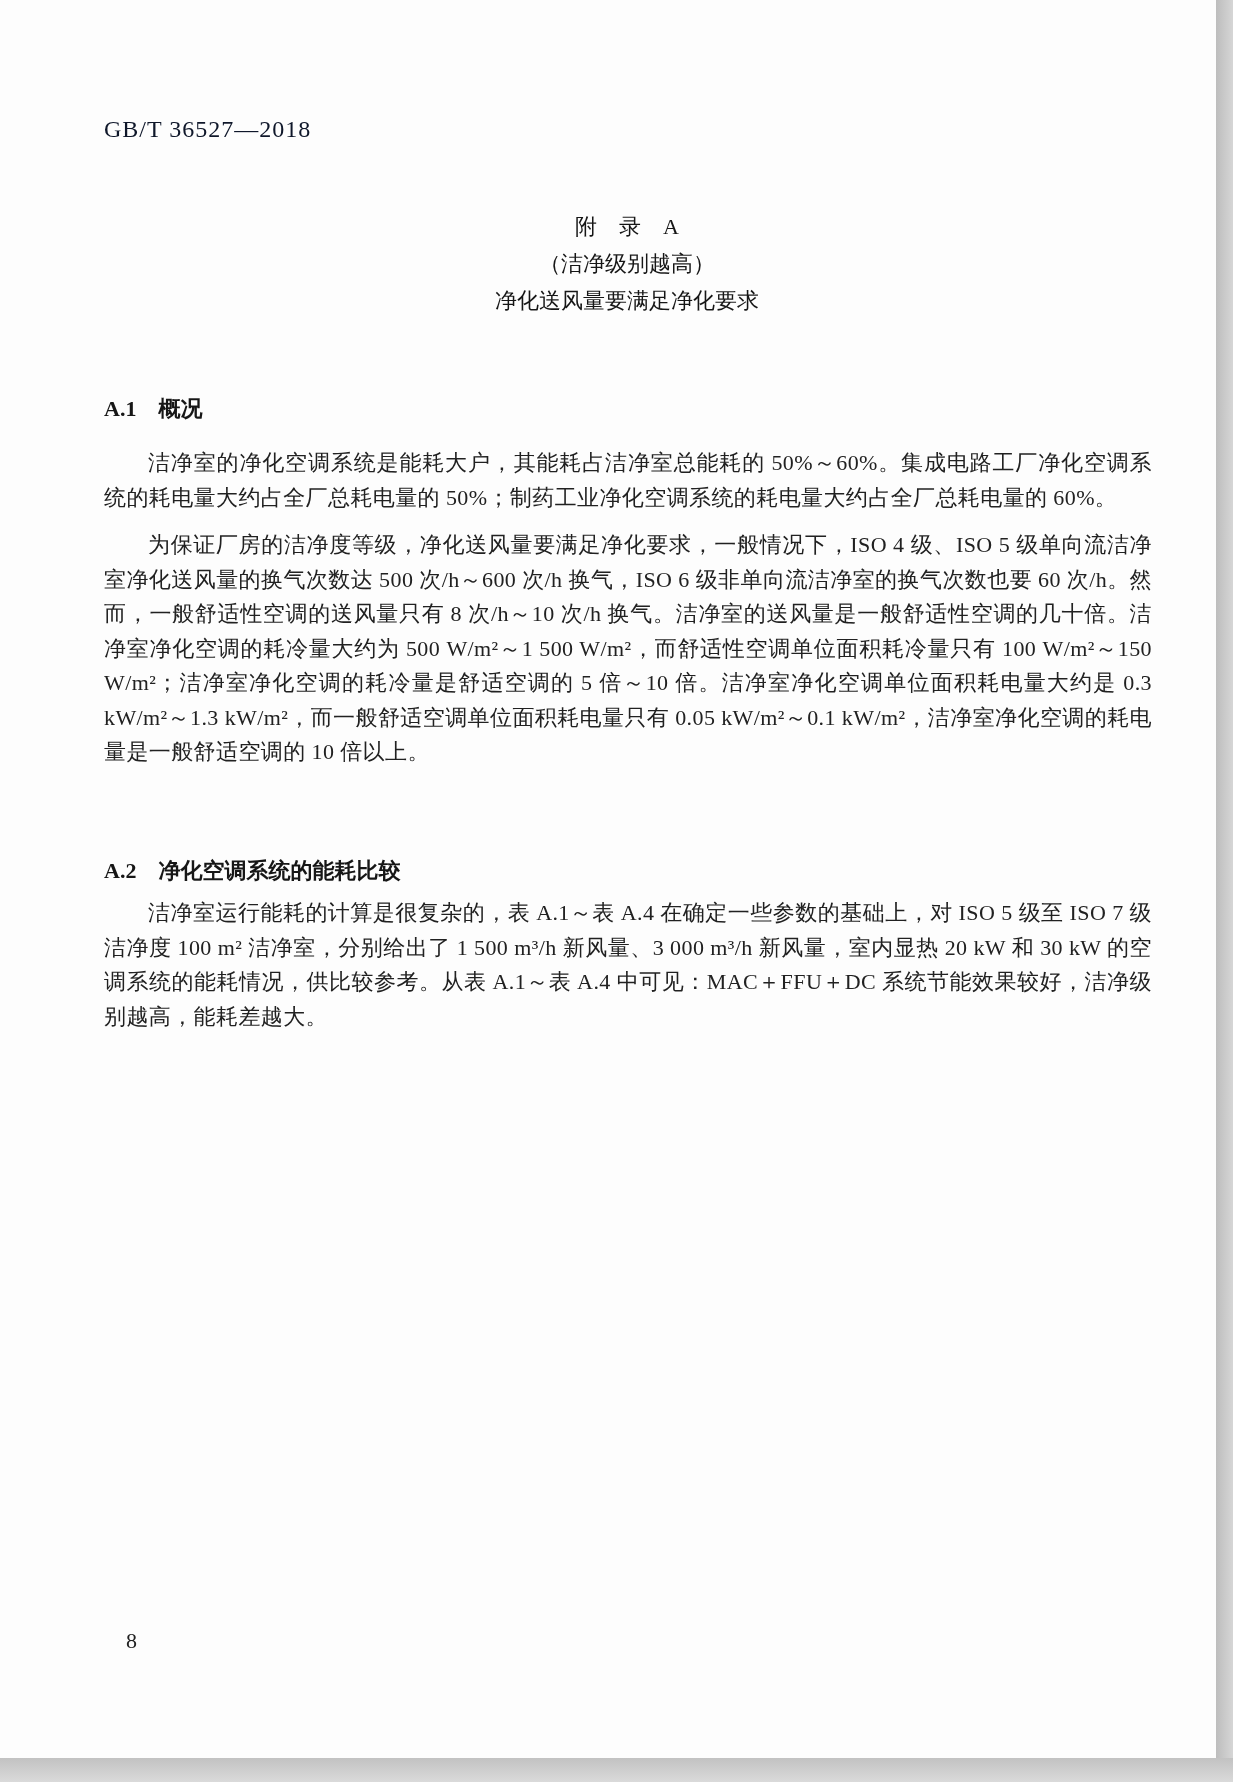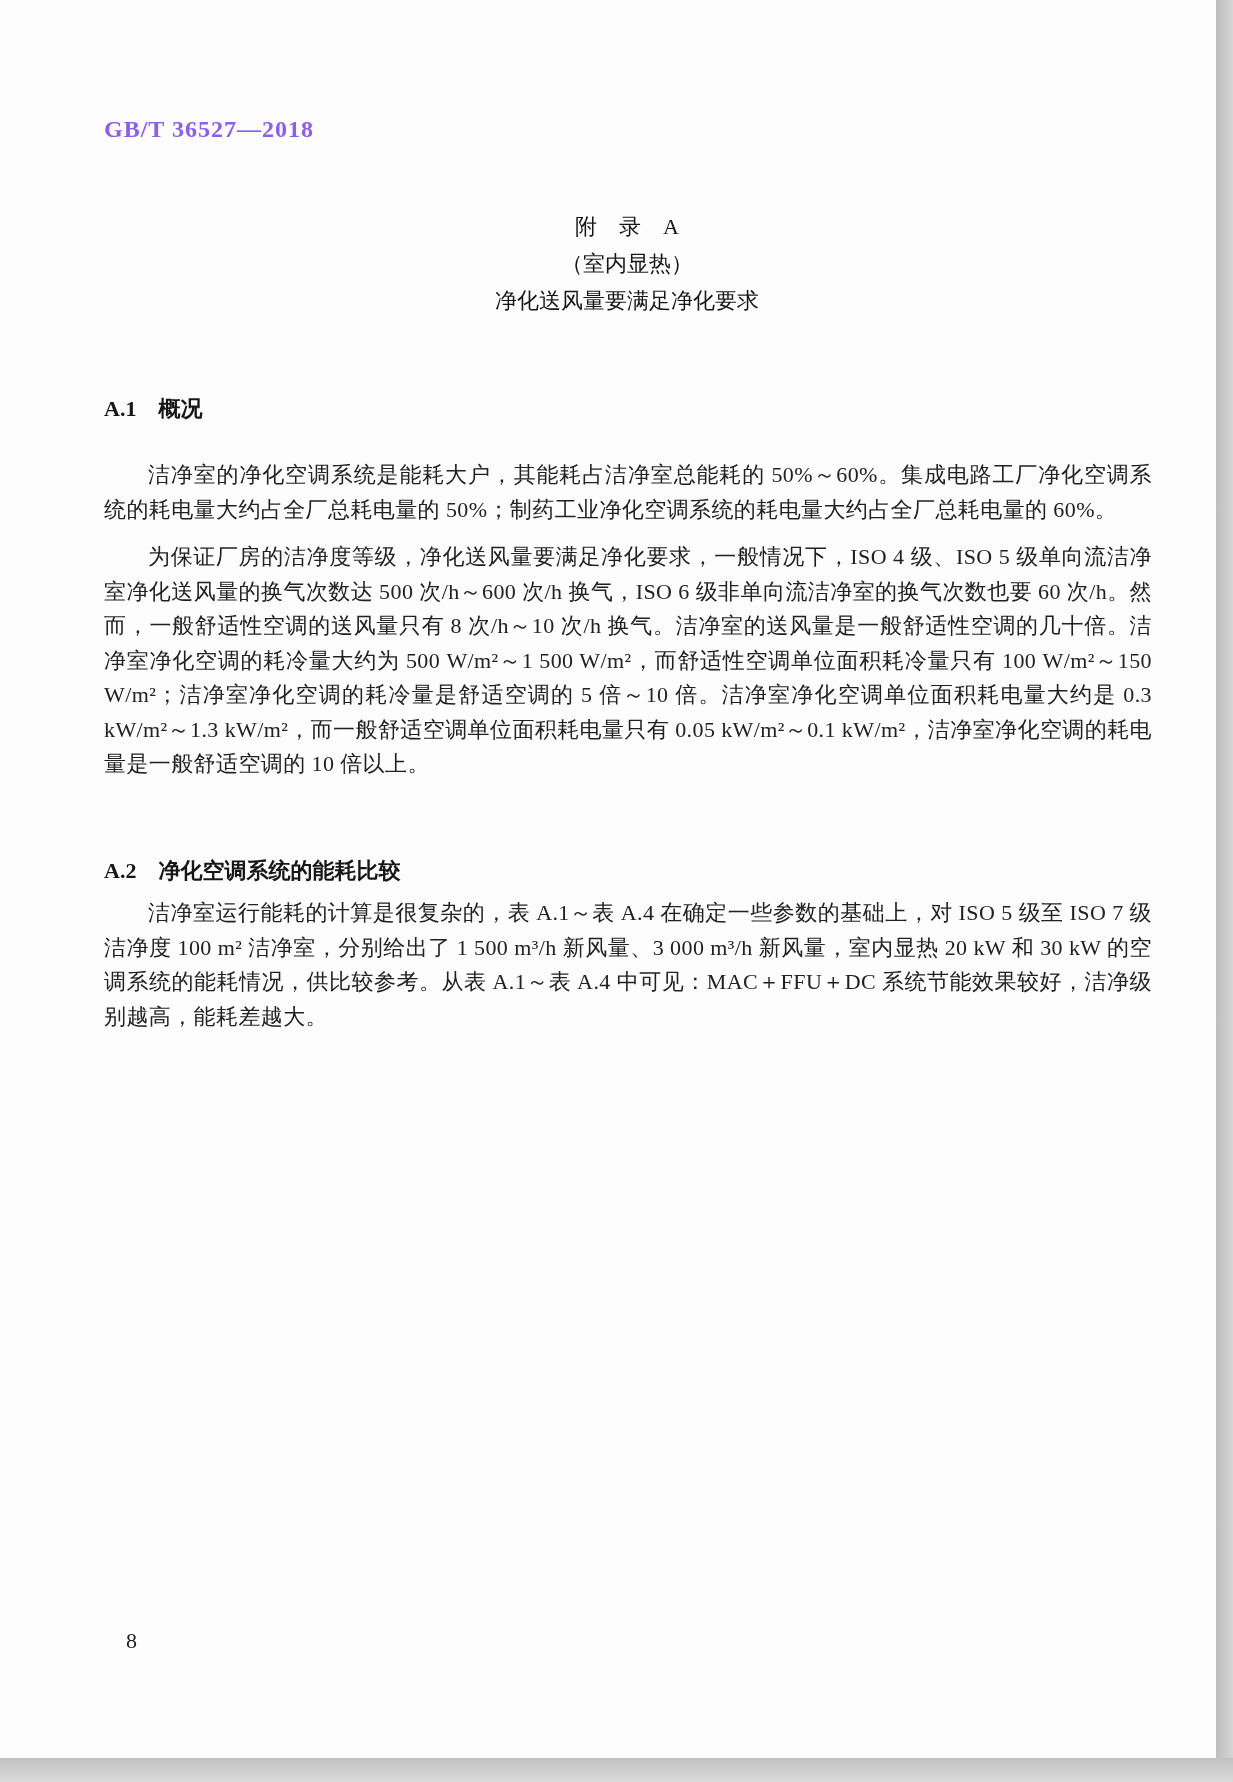--- a/index.html
+++ b/index.html
@@ -19,23 +19,23 @@
     height: 1758px;
     background: #fdfdfd;
     box-shadow: 2px 2px 6px rgba(0,0,0,0.25);
     color: #1e1e1e;
   }
   .doc-code {
     position: absolute;
     left: 104px;
     top: 116px;
     font-size: 24px;
-    font-weight: bold;
+    font-weight: normal;
     letter-spacing: 1px;
-    color: #8b5cf6;
+    color: #0f172a;
   }
   .appendix-block {
     position: absolute;
     left: 104px;
     top: 208px;
     width: 1046px;
     text-align: center;
   }
   .appendix-line {
     font-size: 22px;
@@ -58,21 +58,21 @@
   .body-block {
     position: absolute;
     left: 104px;
     width: 1048px;
     font-size: 22px;
     line-height: 34.5px;
     text-align: justify;
     color: #212121;
     letter-spacing: 0.4px;
   }
-  .block-a1 { top: 446px; margin-top: 12px; }
+  .block-a1 { top: 446px; }
   .block-a2 { top: 896px; }
   .body-block p {
     margin: 0 0 13px 0;
     text-indent: 2em;
   }
   .page-number {
     position: absolute;
     left: 126px;
     top: 1628px;
     font-size: 22px;
@@ -97,21 +97,21 @@
 </style>
 </head>
 <body>
 
 <div class="scan-page">
 
   <div class="doc-code">GB/T 36527—2018</div>
 
   <div class="appendix-block">
     <div class="appendix-line">附　录　A</div>
-    <div class="appendix-line">（室内显热）</div>
+    <div class="appendix-line">（洁净级别越高）</div>
     <div class="appendix-line">净化送风量要满足净化要求</div>
   </div>
 
   <div class="section-heading heading-a1">A.1　概况</div>
 
   <div class="body-block block-a1">
     <p>洁净室的净化空调系统是能耗大户，其能耗占洁净室总能耗的 50%～60%。集成电路工厂净化空调系统的耗电量大约占全厂总耗电量的 50%；制药工业净化空调系统的耗电量大约占全厂总耗电量的 60%。</p>
     <p>为保证厂房的洁净度等级，净化送风量要满足净化要求，一般情况下，ISO 4 级、ISO 5 级单向流洁净室净化送风量的换气次数达 500 次/h～600 次/h 换气，ISO 6 级非单向流洁净室的换气次数也要 60 次/h。然而，一般舒适性空调的送风量只有 8 次/h～10 次/h 换气。洁净室的送风量是一般舒适性空调的几十倍。洁净室净化空调的耗冷量大约为 500 W/m²～1 500 W/m²，而舒适性空调单位面积耗冷量只有 100 W/m²～150 W/m²；洁净室净化空调的耗冷量是舒适空调的 5 倍～10 倍。洁净室净化空调单位面积耗电量大约是 0.3 kW/m²～1.3 kW/m²，而一般舒适空调单位面积耗电量只有 0.05 kW/m²～0.1 kW/m²，洁净室净化空调的耗电量是一般舒适空调的 10 倍以上。</p>
   </div>
 

